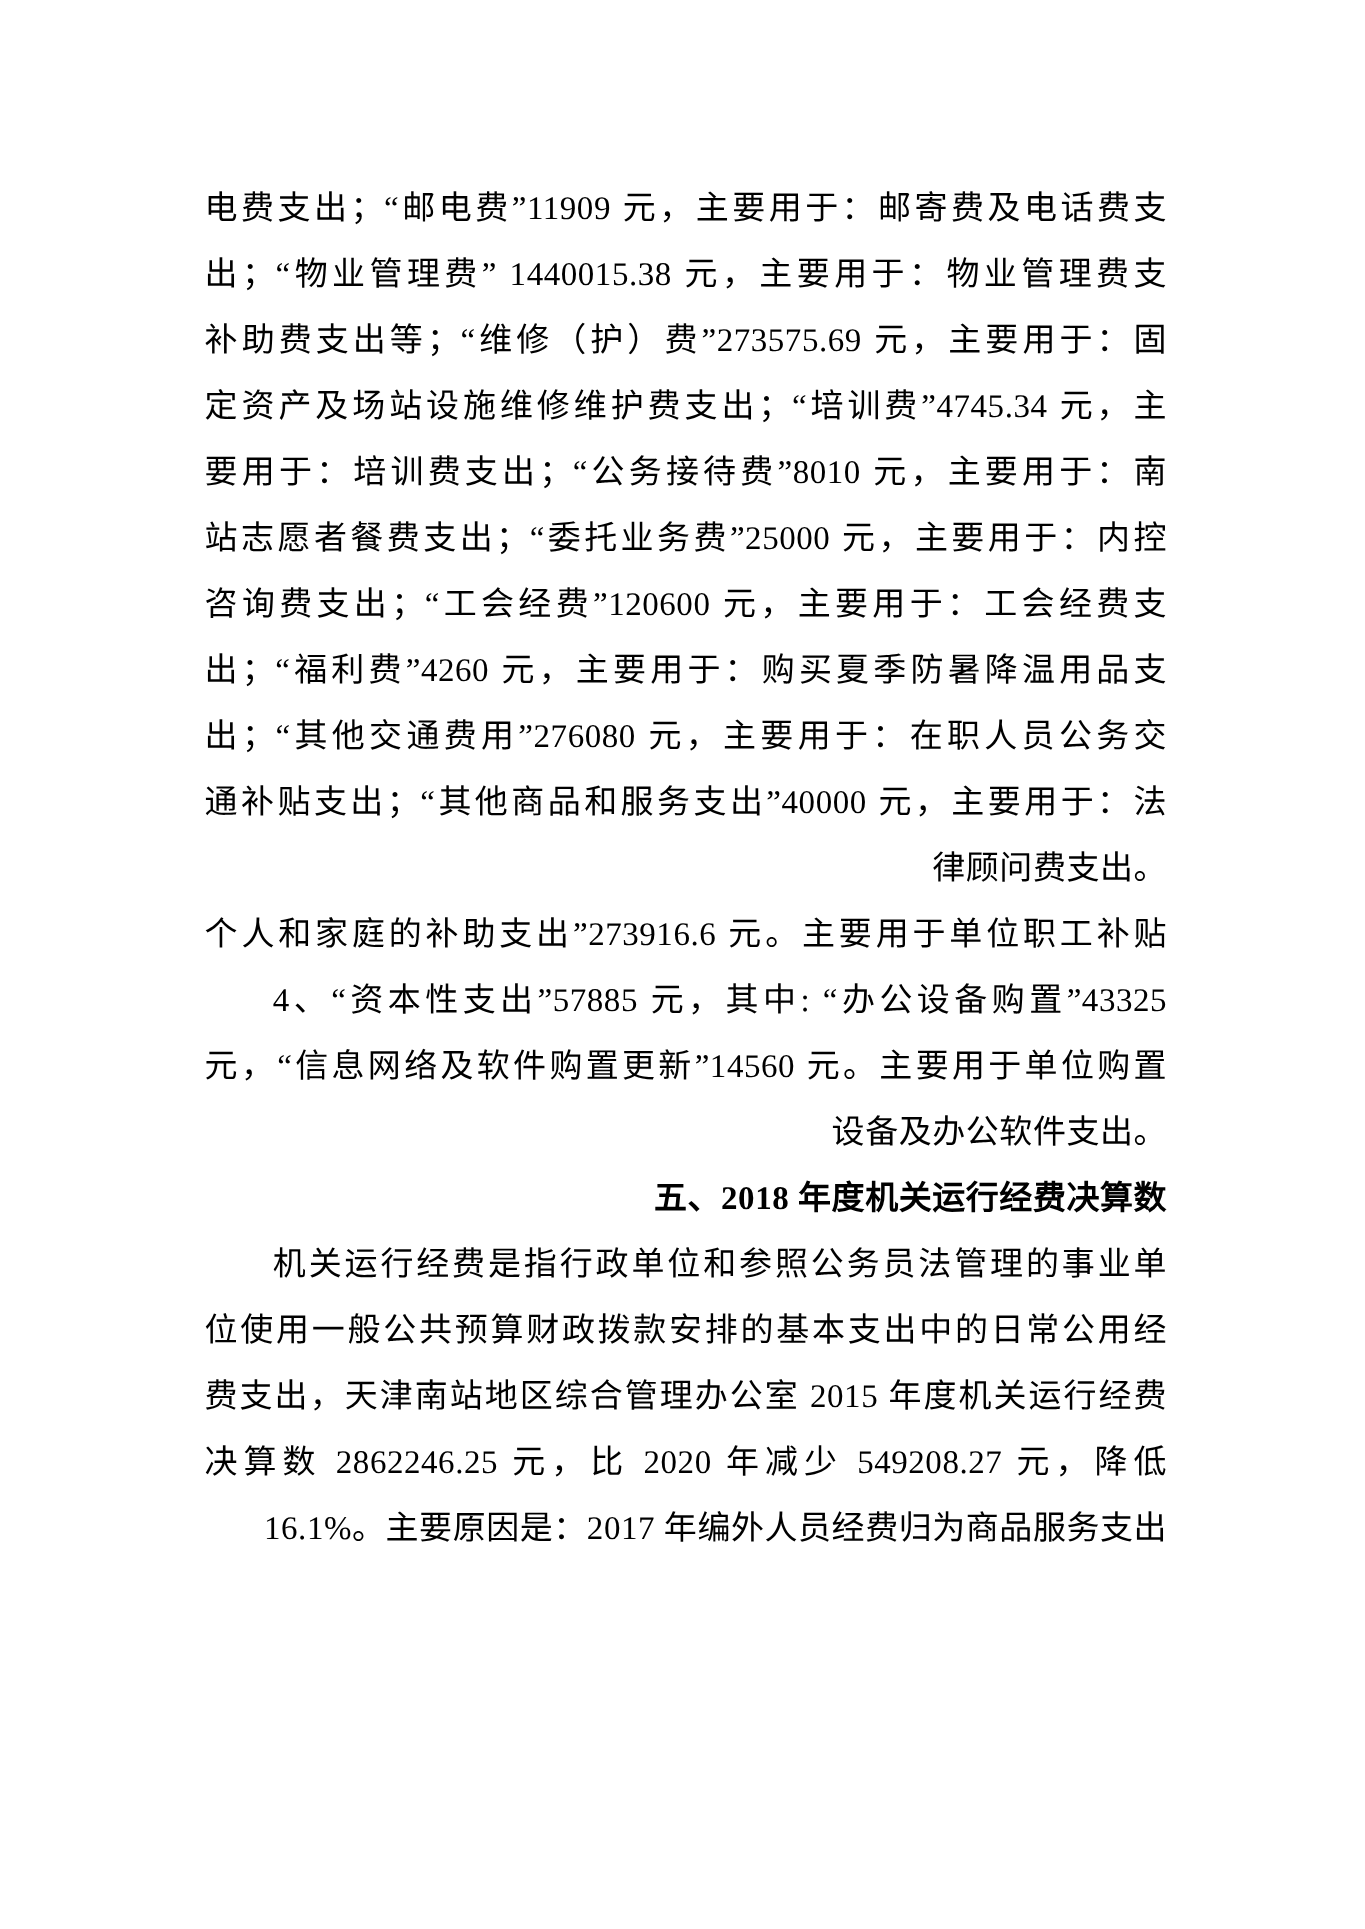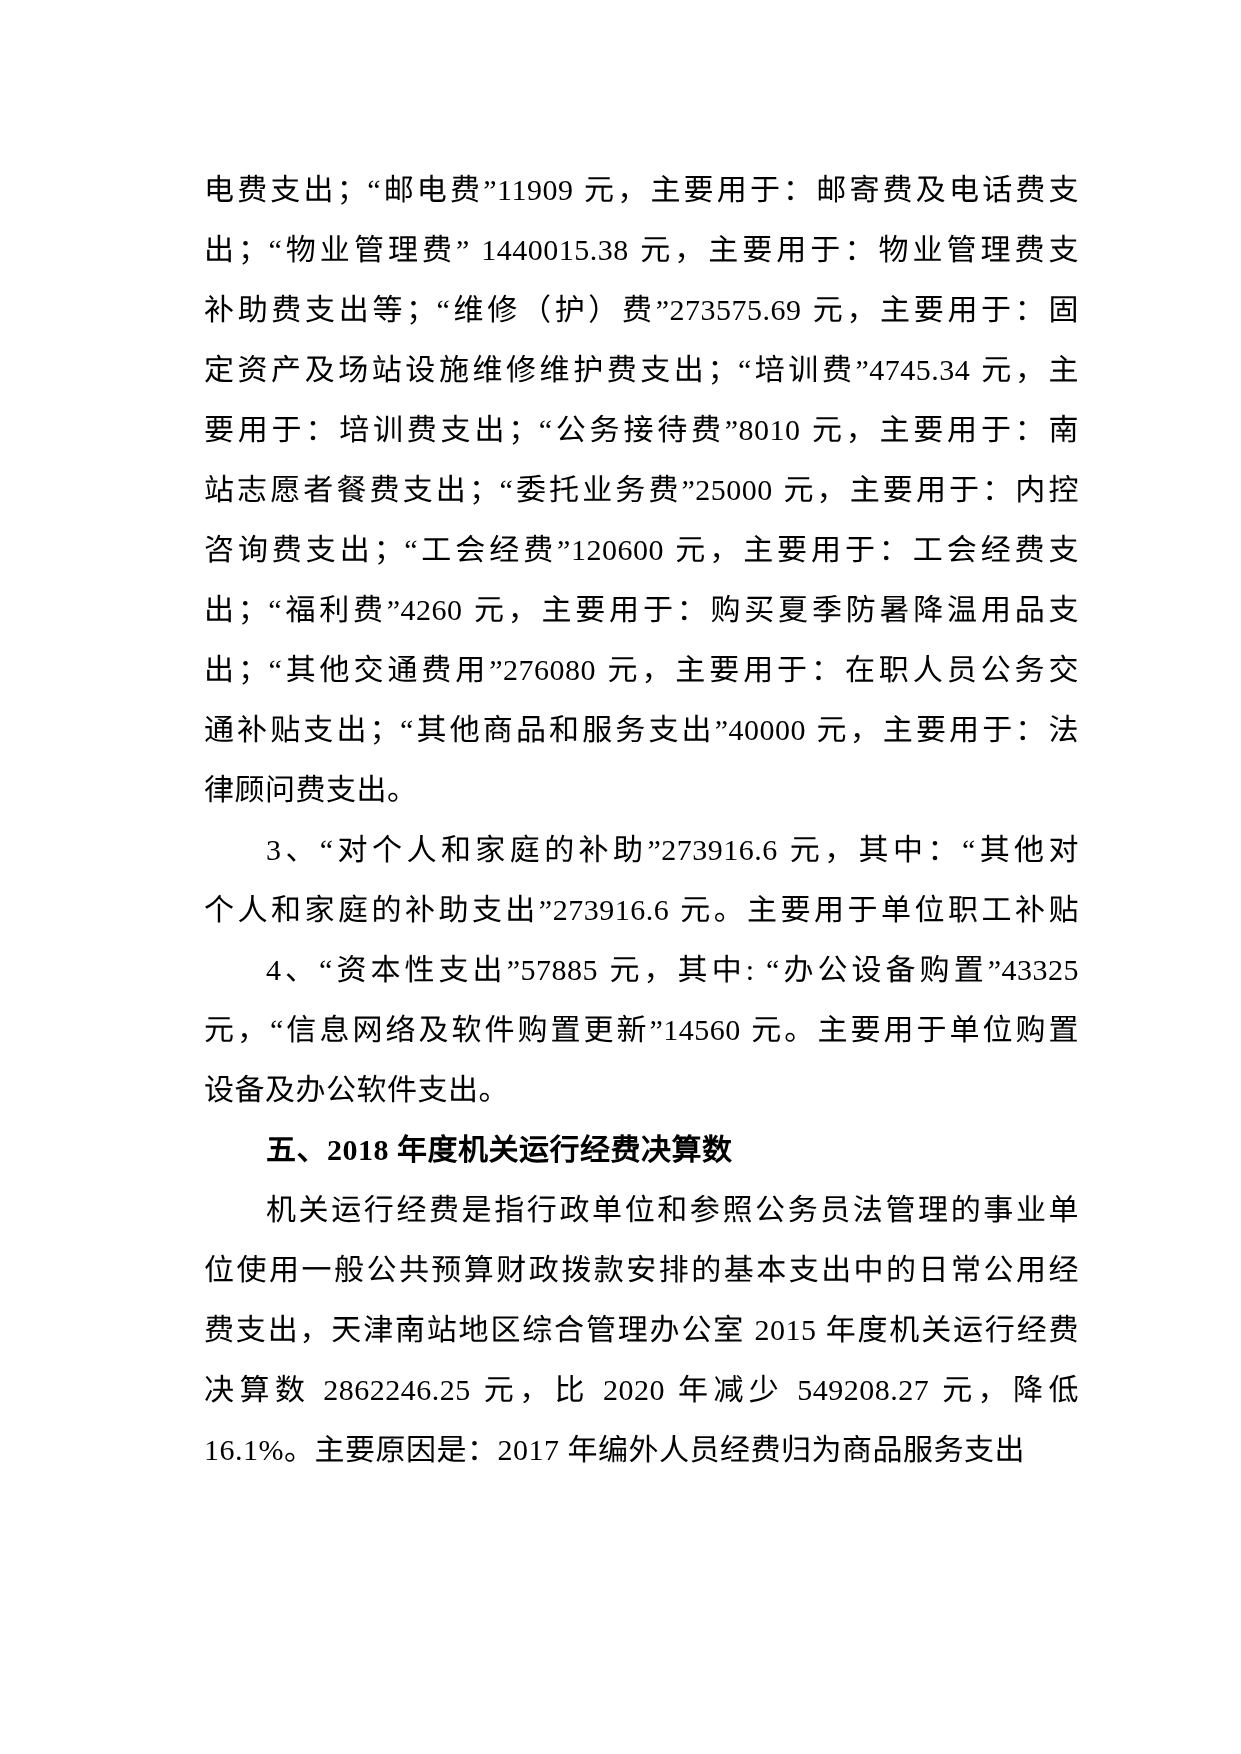--- a/index.html
+++ b/index.html
@@ -10,31 +10,31 @@
     position: relative;
     width: 1241px;
     height: 1754px;
     margin: 0 auto;
     background: #ffffff;
     overflow: hidden;
     font-family: "Liberation Serif", "DejaVu Serif", serif;
   }
   .content {
     position: absolute;
-    left: 204px;
+    left: 186px;
     top: 160px;
     width: 875px;
   }
   .line {
     height: 60px;
     line-height: 60px;
     font-size: 30px;
     color: #000000;
     white-space: nowrap;
-    text-align: left;
+    text-align: right;
     letter-spacing: 0.5px;
   }
   .line.justify {
     white-space: normal;
     text-align: justify;
     text-align-last: justify;
     text-justify: inter-character;
   }
   .line.indent {
     padding-left: 62px;
@@ -56,21 +56,20 @@
       <div class="line justify">出；“物业管理费” 1440015.38 元，主要用于：物业管理费支</div>
       <div class="line justify">补助费支出等；“维修（护）费”273575.69 元，主要用于：固</div>
       <div class="line justify">定资产及场站设施维修维护费支出；“培训费”4745.34 元，主</div>
       <div class="line justify">要用于：培训费支出；“公务接待费”8010 元，主要用于：南</div>
       <div class="line justify">站志愿者餐费支出；“委托业务费”25000 元，主要用于：内控</div>
       <div class="line justify">咨询费支出；“工会经费”120600 元，主要用于：工会经费支</div>
       <div class="line justify">出；“福利费”4260 元，主要用于：购买夏季防暑降温用品支</div>
       <div class="line justify">出；“其他交通费用”276080 元，主要用于：在职人员公务交</div>
       <div class="line justify">通补贴支出；“其他商品和服务支出”40000 元，主要用于：法</div>
       <div class="line">律顾问费支出。</div>
-      <div class="line indent justify">3、“对个人和家庭的补助”273916.6 元，其中：“其他对</div>
       <div class="line justify">个人和家庭的补助支出”273916.6 元。主要用于单位职工补贴</div>
       <div class="line indent justify">4、“资本性支出”57885 元，其中: “办公设备购置”43325</div>
       <div class="line justify">元，“信息网络及软件购置更新”14560 元。主要用于单位购置</div>
       <div class="line">设备及办公软件支出。</div>
       <div class="line indent heading">五、2018 年度机关运行经费决算数</div>
       <div class="line indent justify">机关运行经费是指行政单位和参照公务员法管理的事业单</div>
       <div class="line justify">位使用一般公共预算财政拨款安排的基本支出中的日常公用经</div>
       <div class="line justify">费支出，天津南站地区综合管理办公室 2015 年度机关运行经费</div>
       <div class="line justify">决算数 2862246.25 元，比 2020 年减少 549208.27 元，降低</div>
       <div class="line">16.1%。主要原因是：2017 年编外人员经费归为商品服务支出</div>

